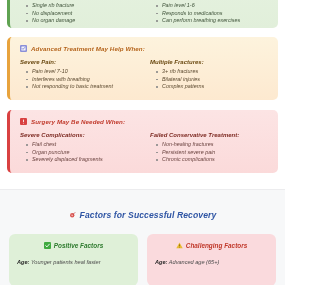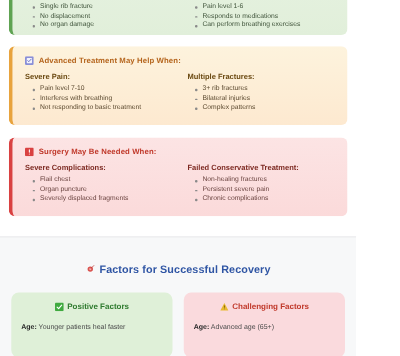--- a/index.html
+++ b/index.html
@@ -2,21 +2,21 @@
 <html><head>
 <meta charset="utf-8">
 <style>
   * { box-sizing: border-box; margin: 0; padding: 0; }
   html, body {
     width: 285px; height: 285px;
     background: #ffffff;
     font-family: "Liberation Sans", sans-serif;
     overflow: hidden;
   }
-  .page { width: 285px; height: 285px; position: relative; background: #fff; }
+  .page { width: 285px; height: 285px; position: relative; background: #fff; font-style: italic; }
 
   
   .panel {
     border-radius: 5px;
     padding: 8px 10px 9px 10px;
     position: relative;
   }
   .panel.green {
     background: linear-gradient(180deg,#e6f2e0 0%, #e1efda 100%);
     border-left: 3px solid #5fa352;

